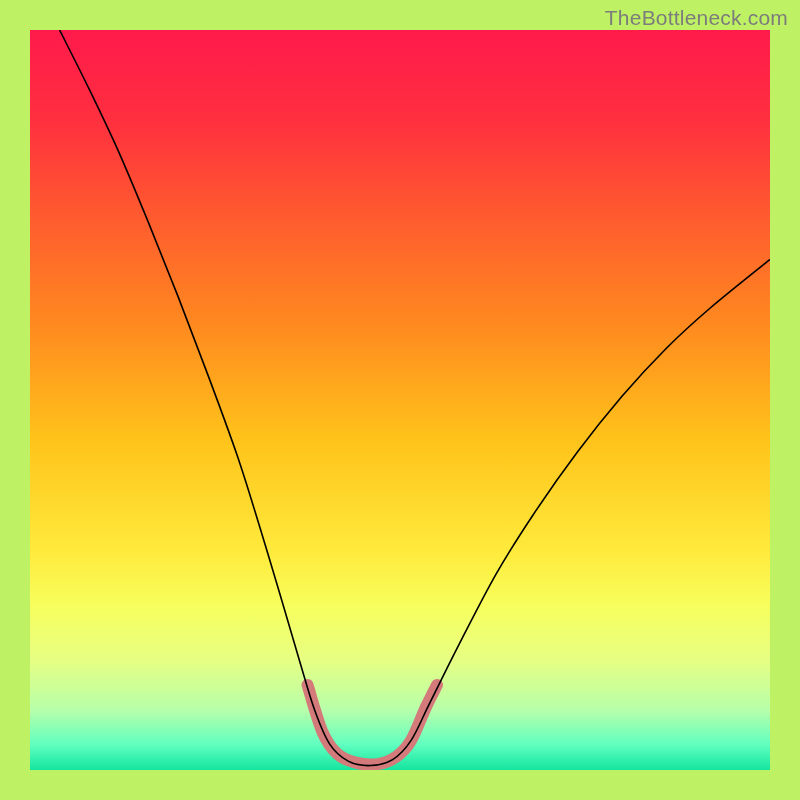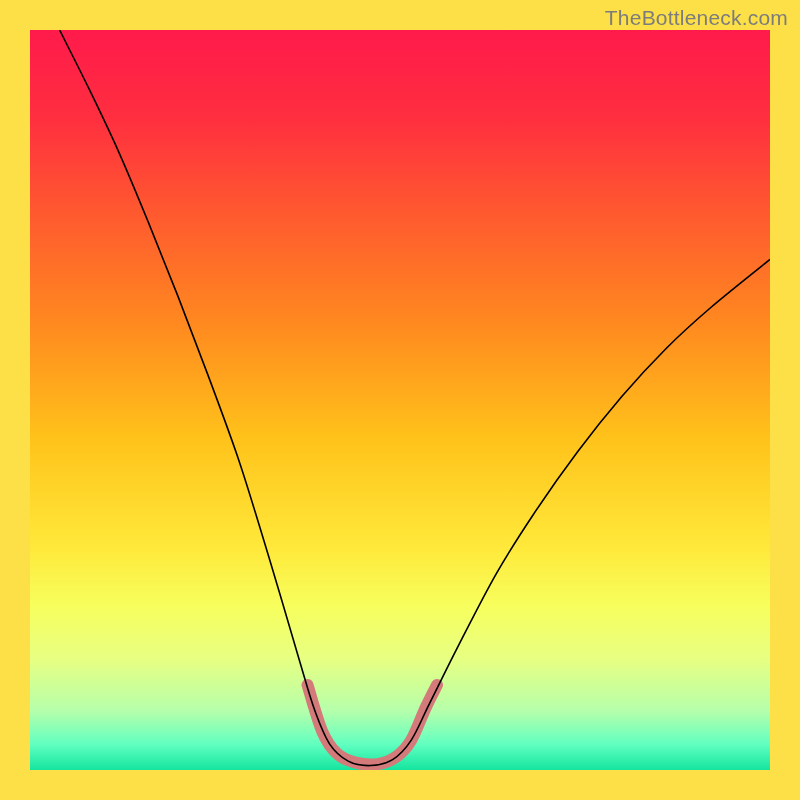--- a/index.html
+++ b/index.html
@@ -10,21 +10,21 @@
     background: #000;
     overflow: hidden;
     font-family: Arial, Helvetica, sans-serif;
   }
   .frame {
     position: absolute;
     top: 0;
     left: 0;
     width: 800px;
     height: 800px;
-    background: #fde047;
+    background: #bef264;
   }
   .plot-area {
     position: absolute;
   }
   .watermark {
     position: absolute;
     top: 6px;
     right: 12px;
     color: #7c7c7c;
     font-size: 21px;

